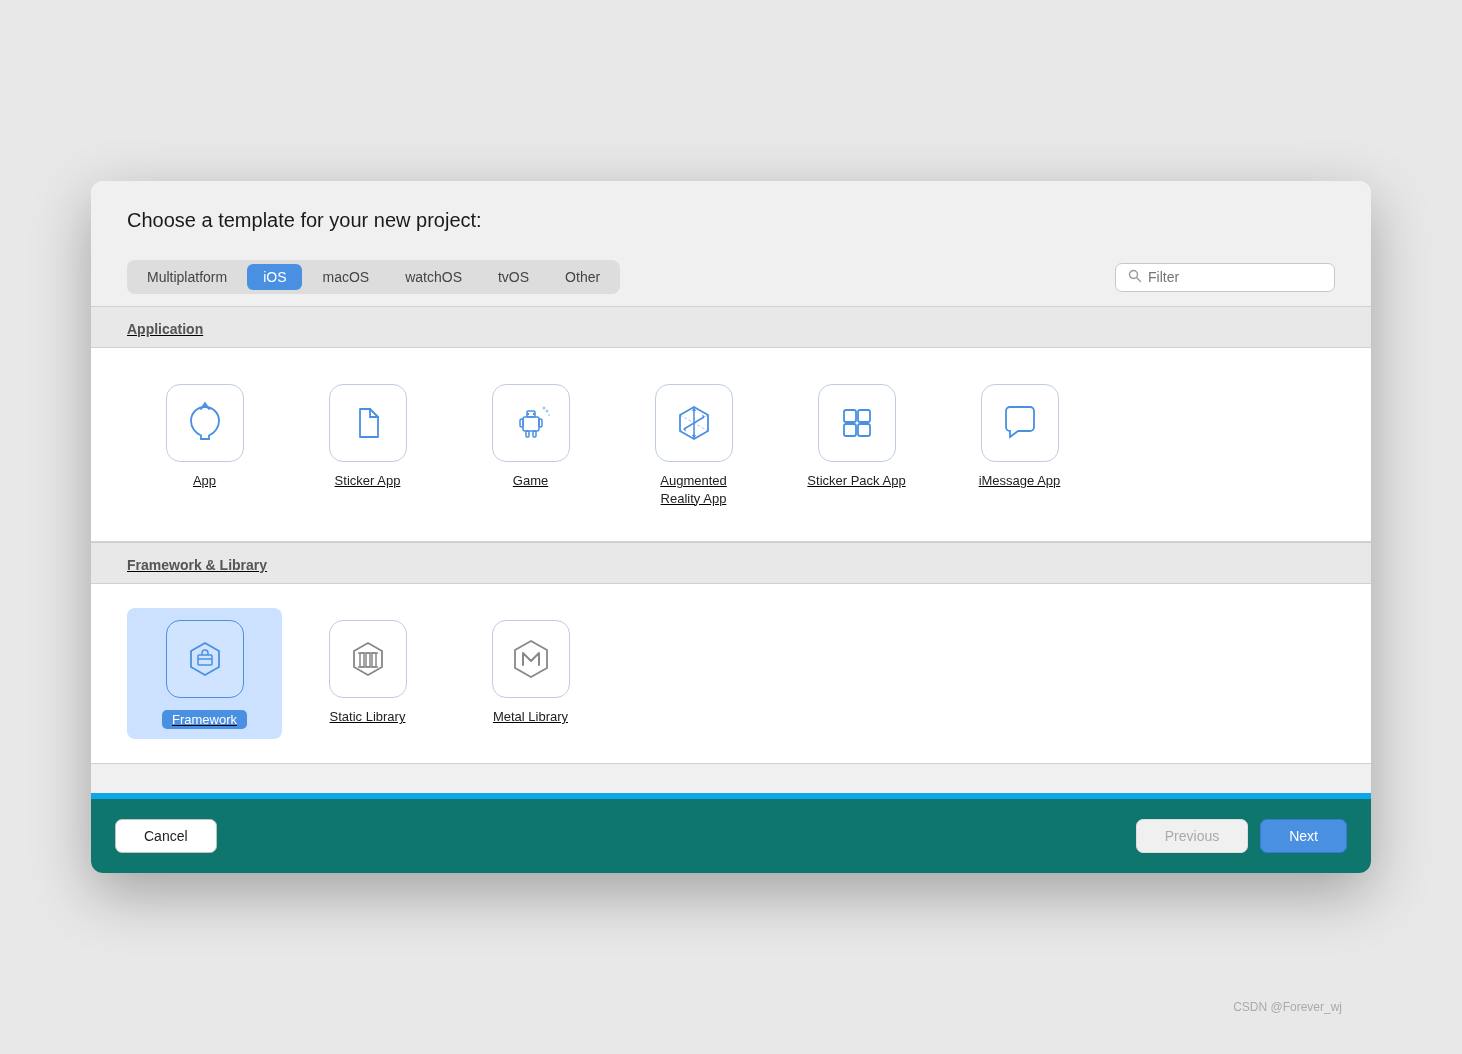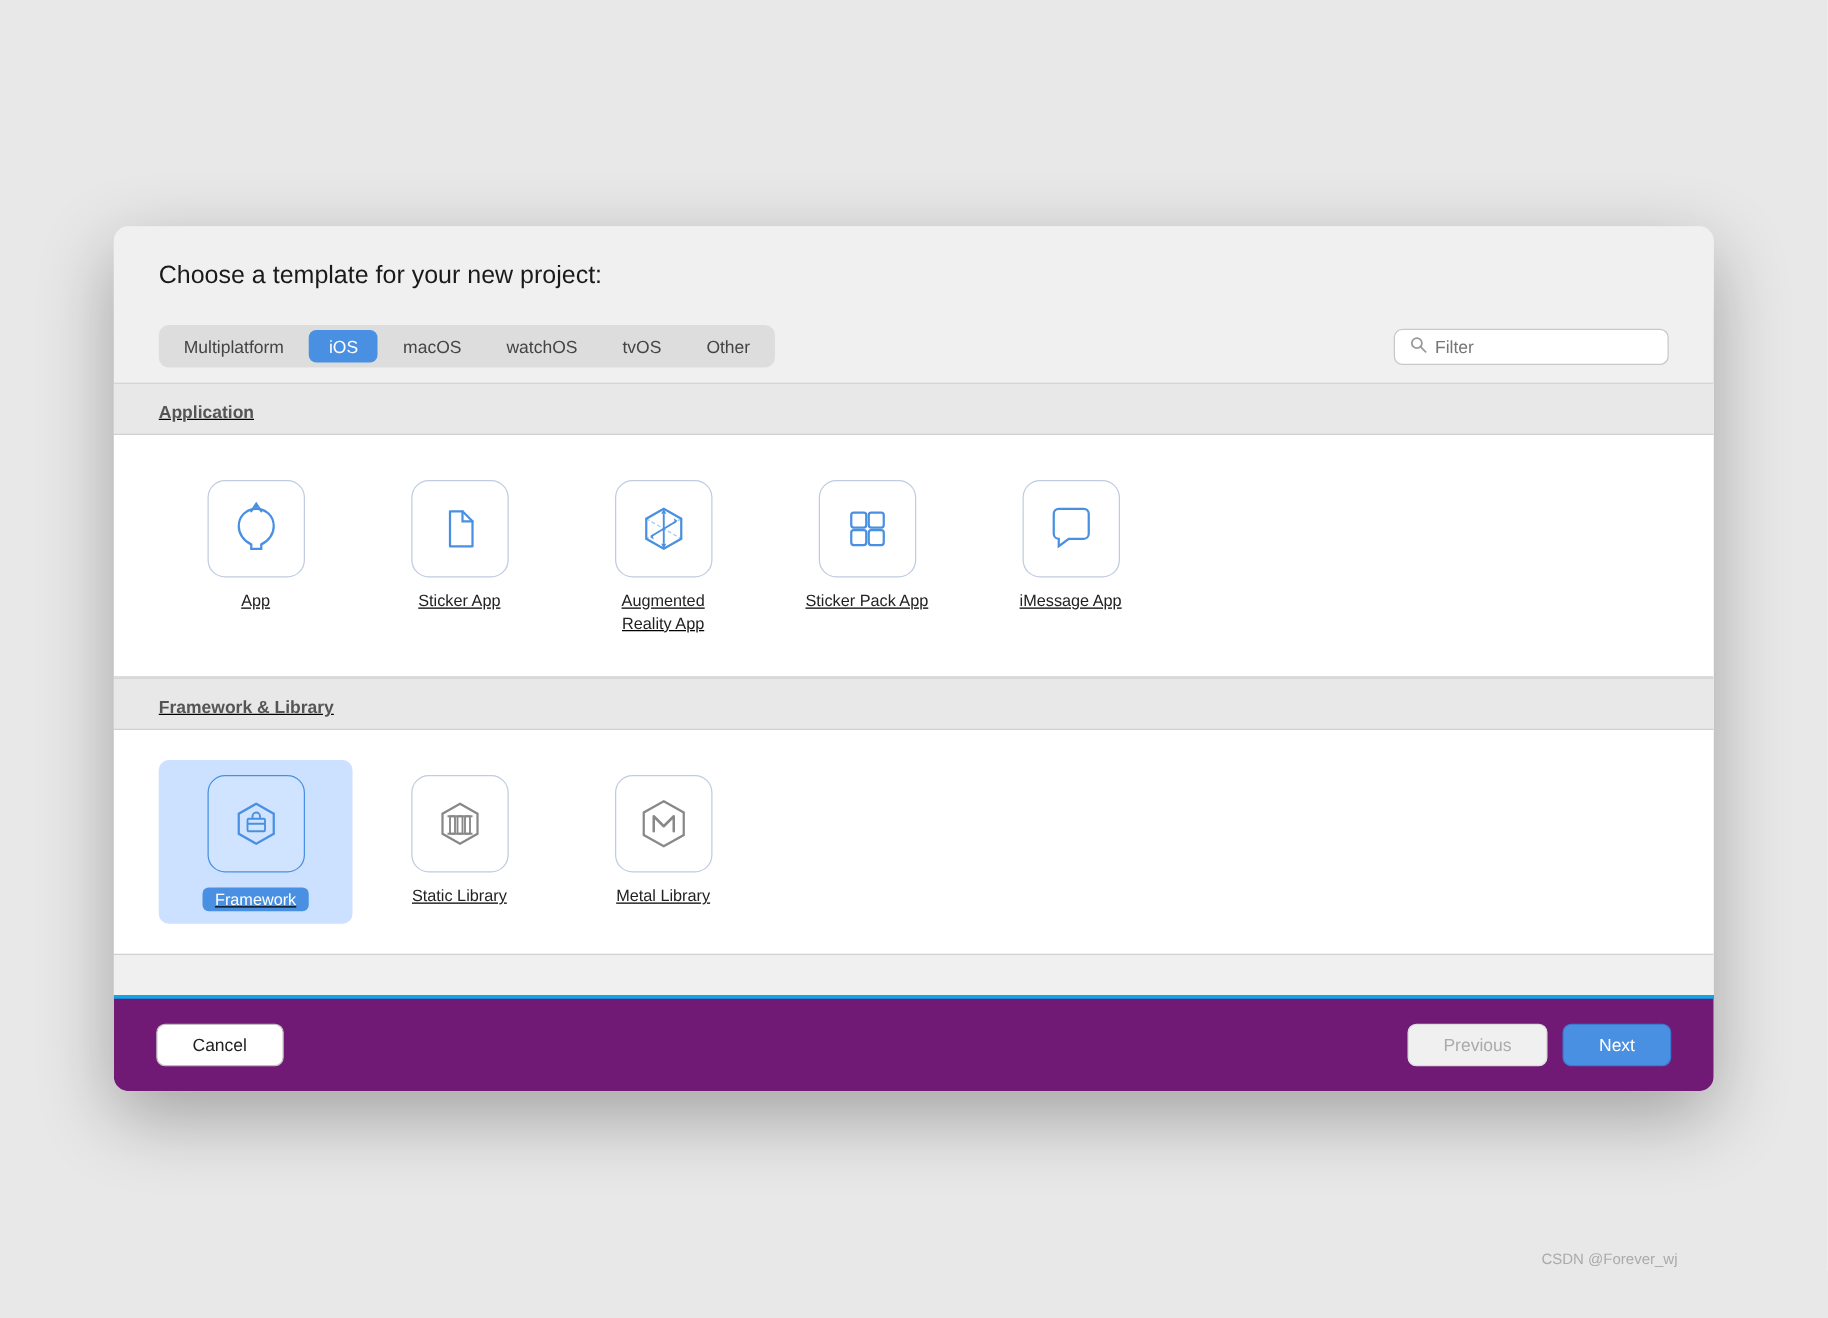--- a/index.html
+++ b/index.html
@@ -145,23 +145,23 @@
       padding: 2px 10px;
       font-size: 13px;
       font-weight: 500;
       margin-top: 2px;
       display: inline-block;
     }
     .footer {
       display: flex;
       align-items: center;
       justify-content: space-between;
-      padding: 20px 34px;
-      background: #701a75;
-      border-top: 3px solid #0ea5e9;
+      padding: 20px 24px;
+      background: #0f766e;
+      border-top: 6px solid #0ea5e9;
     }
     .btn {
       padding: 8px 28px;
       border-radius: 7px;
       font-size: 14px;
       font-weight: 400;
       cursor: pointer;
       border: 1px solid #c0c0c0;
       background: white;
       color: #222;
@@ -256,20 +256,40 @@
           <div class="template-item">
             <div class="template-icon-wrap">
               <svg width="44" height="44" viewBox="0 0 44 44" fill="none">
                 <path d="M14 8h10l8 8v20H14z" stroke="#4a90e2" stroke-width="1.8" fill="none" stroke-linejoin="round"></path>
                 <path d="M24 8v8h8" stroke="#4a90e2" stroke-width="1.8" fill="none" stroke-linecap="round"></path>
               </svg>
             </div>
             <span class="template-label">Sticker App</span>
           </div>
 
+          <div class="template-item">
+            <div class="template-icon-wrap">
+              <svg width="44" height="44" viewBox="0 0 44 44" fill="none">
+
+                <rect x="14" y="16" width="16" height="14" rx="2" stroke="#4a90e2" stroke-width="1.5" fill="none"></rect>
+                <rect x="18" y="10" width="8" height="6" rx="1" stroke="#4a90e2" stroke-width="1.5" fill="none"></rect>
+                <circle cx="19" cy="13" r="1.2" fill="#4a90e2"></circle>
+                <circle cx="25" cy="13" r="1.2" fill="#4a90e2"></circle>
+                <rect x="11" y="18" width="3" height="8" rx="1.5" stroke="#4a90e2" stroke-width="1.5" fill="none"></rect>
+                <rect x="30" y="18" width="3" height="8" rx="1.5" stroke="#4a90e2" stroke-width="1.5" fill="none"></rect>
+                <rect x="17" y="30" width="3" height="6" rx="1" stroke="#4a90e2" stroke-width="1.5" fill="none"></rect>
+                <rect x="24" y="30" width="3" height="6" rx="1" stroke="#4a90e2" stroke-width="1.5" fill="none"></rect>
+
+                <circle cx="38" cy="10" r="1.5" fill="#4a90e2" opacity="0.5"></circle>
+                <circle cx="35" cy="7" r="1.5" fill="#4a90e2" opacity="0.5"></circle>
+                <circle cx="40" cy="14" r="1" fill="#4a90e2" opacity="0.4"></circle>
+              </svg>
+            </div>
+            <span class="template-label">Game</span>
+          </div>
 
           <div class="template-item">
             <div class="template-icon-wrap">
               <svg width="44" height="44" viewBox="0 0 44 44" fill="none">
                 <polygon points="22,6 36,14 36,30 22,38 8,30 8,14" stroke="#4a90e2" stroke-width="1.8" fill="none"></polygon>
                 <line x1="22" y1="6" x2="22" y2="38" stroke="#4a90e2" stroke-width="1" stroke-dasharray="3,2" opacity="0.5"></line>
                 <line x1="8" y1="14" x2="36" y2="30" stroke="#4a90e2" stroke-width="1" stroke-dasharray="3,2" opacity="0.5"></line>
                 <line x1="36" y1="14" x2="8" y2="30" stroke="#4a90e2" stroke-width="1" stroke-dasharray="3,2" opacity="0.5"></line>
 
                 <line x1="22" y1="22" x2="22" y2="10" stroke="#4a90e2" stroke-width="1.5"></line>

